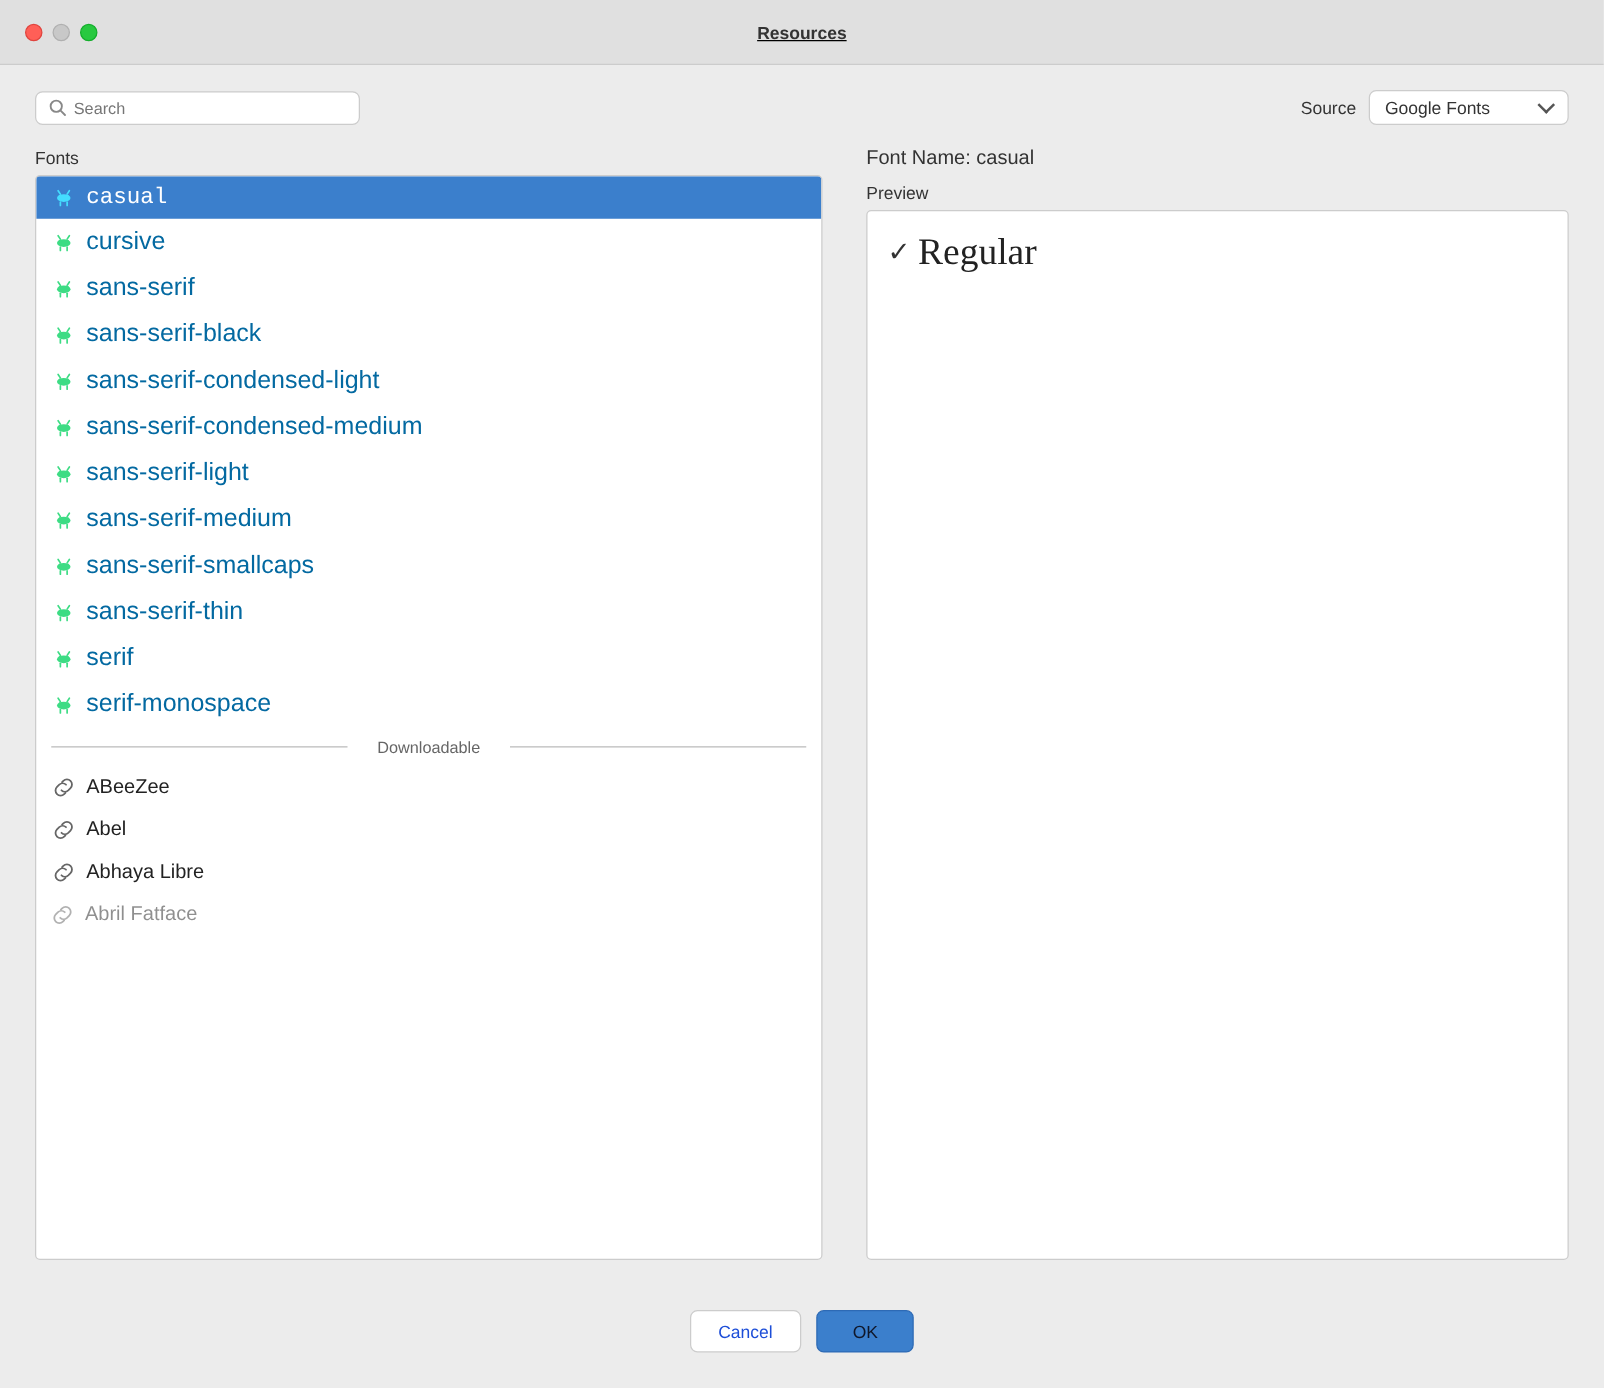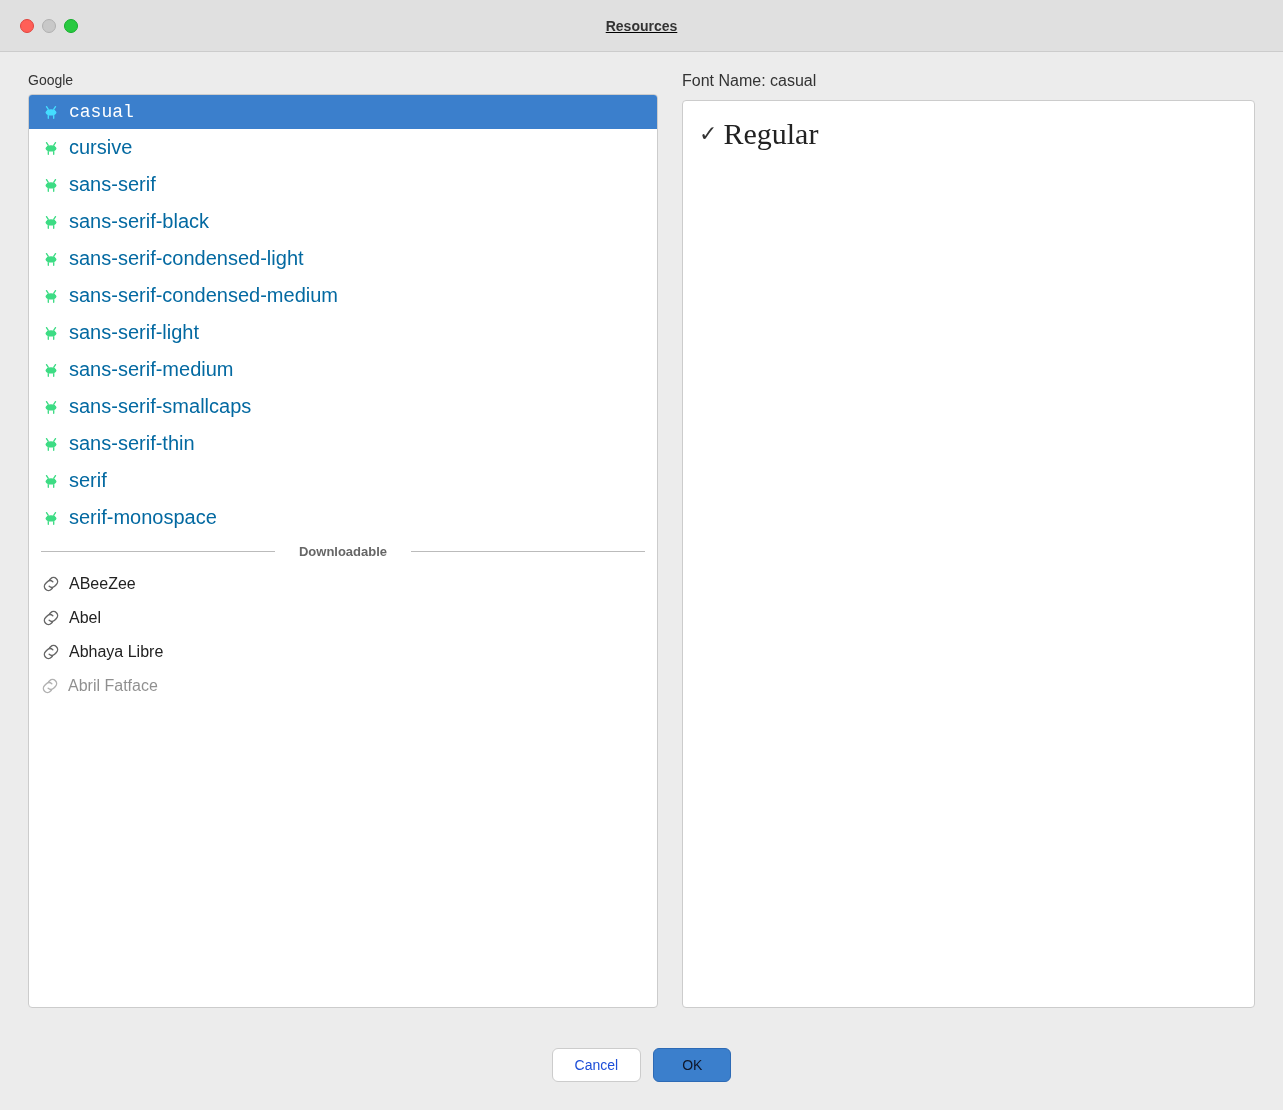--- a/index.html
+++ b/index.html
@@ -204,21 +204,20 @@
       justify-content: center;
       font-size: 14px;
       color: #666;
     }
 
     .downloadable-divider {
       display: flex;
       align-items: center;
       padding: 8px 12px;
       gap: 24px;
-      font-weight: bold;
     }
     .divider-line {
       flex: 1;
       height: 1px;
       background: #bbb;
     }
     .divider-text {
       font-size: 13px;
       color: #666;
     }
@@ -226,20 +225,21 @@
     .downloadable-item .font-name {
       font-size: 16px;
       color: #222;
     }
 
     .right-panel {
       flex: 1;
       padding-left: 24px;
       display: flex;
       flex-direction: column;
+      margin-left: 11px;
     }
 
     .font-name-heading {
       font-size: 16px;
       color: #333;
       margin-bottom: 10px;
     }
     .preview-label {
       font-size: 14px;
       color: #333;
@@ -298,25 +298,41 @@
   <div class="traffic-lights">
     <div class="traffic-light tl-red"></div>
     <div class="traffic-light tl-yellow"></div>
     <div class="traffic-light tl-green"></div>
   </div>
   <span class="title-text">Resources</span>
 </div>
 
 <div class="main-content">
 
+  <div class="top-bar">
+    <div class="search-container">
+      <svg class="search-icon-svg" width="14" height="14" viewBox="0 0 14 14" fill="none">
+        <circle cx="6" cy="6" r="4.5" stroke="#888" stroke-width="1.5"></circle>
+        <line x1="9.5" y1="9.5" x2="13" y2="13" stroke="#888" stroke-width="1.5" stroke-linecap="round"></line>
+      </svg>
+      <input type="text" class="search-input" placeholder="Search" style="">
+    </div>
+    <div class="source-container">
+      <span class="source-label">Source</span>
+      <div class="source-select">
+        <span class="source-select-text">Google Fonts</span>
+        <div class="chevron-down"></div>
+      </div>
+    </div>
+  </div>
 
   <div class="panel-area">
 
     <div class="left-panel">
-      <span class="fonts-label">Google</span>
+      <span class="fonts-label">Fonts</span>
       <div class="font-list-container">
         <div class="font-list" id="fontList">
 
         <div class="font-item selected">
               <div class="android-icon">
                 <svg width="18" height="18" viewBox="0 0 20 20" fill="none">
       <ellipse cx="6.5" cy="8.5" rx="1" ry="1" fill="#4df"></ellipse>
       <ellipse cx="13.5" cy="8.5" rx="1" ry="1" fill="#4df"></ellipse>
       <rect x="4" y="7" width="12" height="7" rx="6" fill="#4df"></rect>
       <line x1="7" y1="7" x2="5" y2="4" stroke="#4df" stroke-width="1.5" stroke-linecap="round"></line>
@@ -521,20 +537,21 @@
     </svg>
               </div>
               <span class="font-name" style="font-size: 16px;">Abril Fatface</span>
             </div>
           </div>
       </div>
     </div>
 
     <div class="right-panel">
       <div class="font-name-heading">Font Name: casual</div>
+      <div class="preview-label">Preview</div>
       <div class="preview-box">
         <div class="preview-regular">
           <span class="checkmark">✓</span>
           <span style="font-family: cursive; font-size: 30px;">Regular</span>
         </div>
       </div>
     </div>
 
   </div>
 </div>

